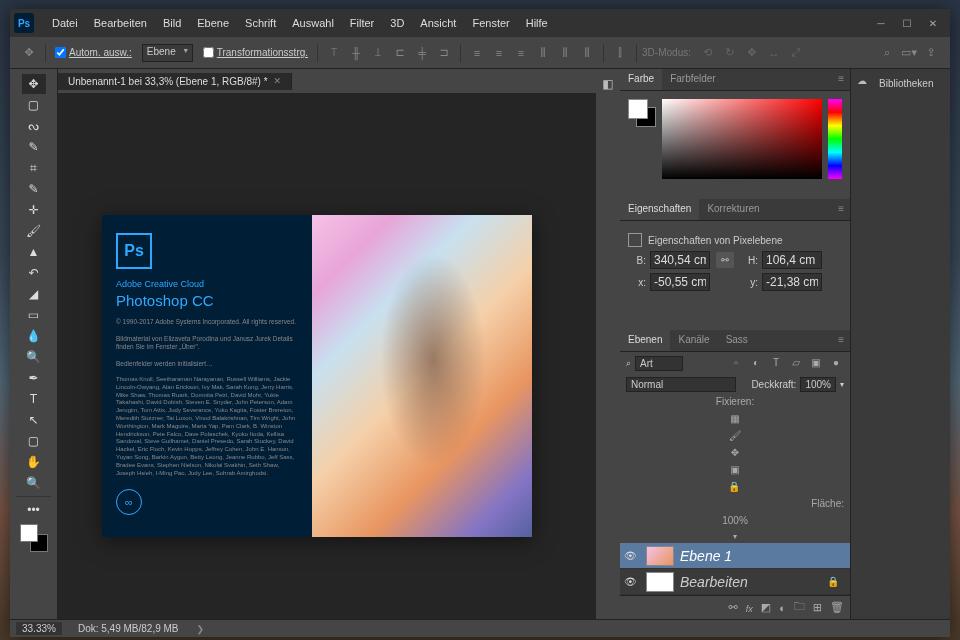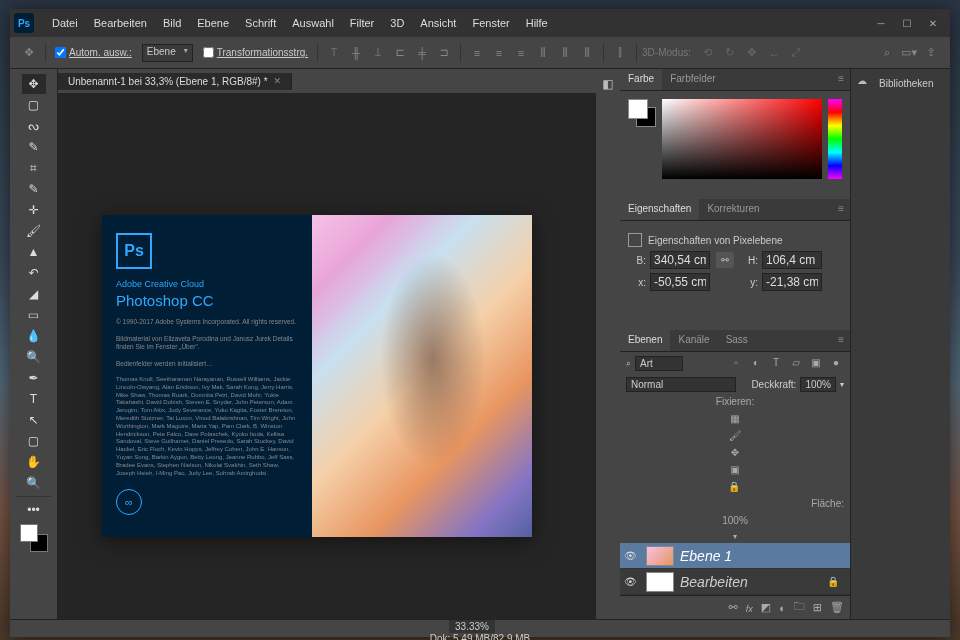--- a/index.html
+++ b/index.html
@@ -73,21 +73,21 @@
 .lay-row2 .r{margin-left:auto;}
 .lay-lock{padding:2px 6px;display:flex;align-items:center;gap:6px;font-size:10px;color:#aaa;flex-direction:column;}
 .lay-lock .r{margin-left:auto;}
 .layers-list{flex:1;background:#3a3a3a;overflow:auto;}
 .layer{display:flex;align-items:center;height:26px;padding:0 4px;border-bottom:1px solid #333;}
 .layer.sel{background:#5a7aa0;color:#fff;}
 .layer .eye{width:16px;font-size:10px;margin-right:6px;color:#ddd;}
 .layer .thumb{width:28px;height:20px;border:1px solid #888;margin-right:6px;}
 .layer .nm{font-size:14px;font-style:italic;}
 .layers-foot{height:24px;background:#454545;border-top:1px solid #222;display:flex;align-items:center;justify-content:flex-end;padding:0 6px;gap:8px;color:#aaa;font-size:11px;}
-.status{height:18px;background:#454545;border-top:1px solid #222;display:flex;align-items:center;font-size:10px;color:#ccc;padding:0 6px;flex-direction:column;}
+.status{height:18px;background:#454545;border-top:1px solid #222;display:flex;align-items:center;font-size:10px;color:#ccc;padding:0 6px;}
 .status .z{background:#333;padding:1px 6px;margin-right:16px;}
 </style>
 </head>
 <body>
 
 <div class="app">
 
   <div class="titlebar">
     <div class="ps-logo">Ps</div>
     <div class="menu-item">Datei</div>

